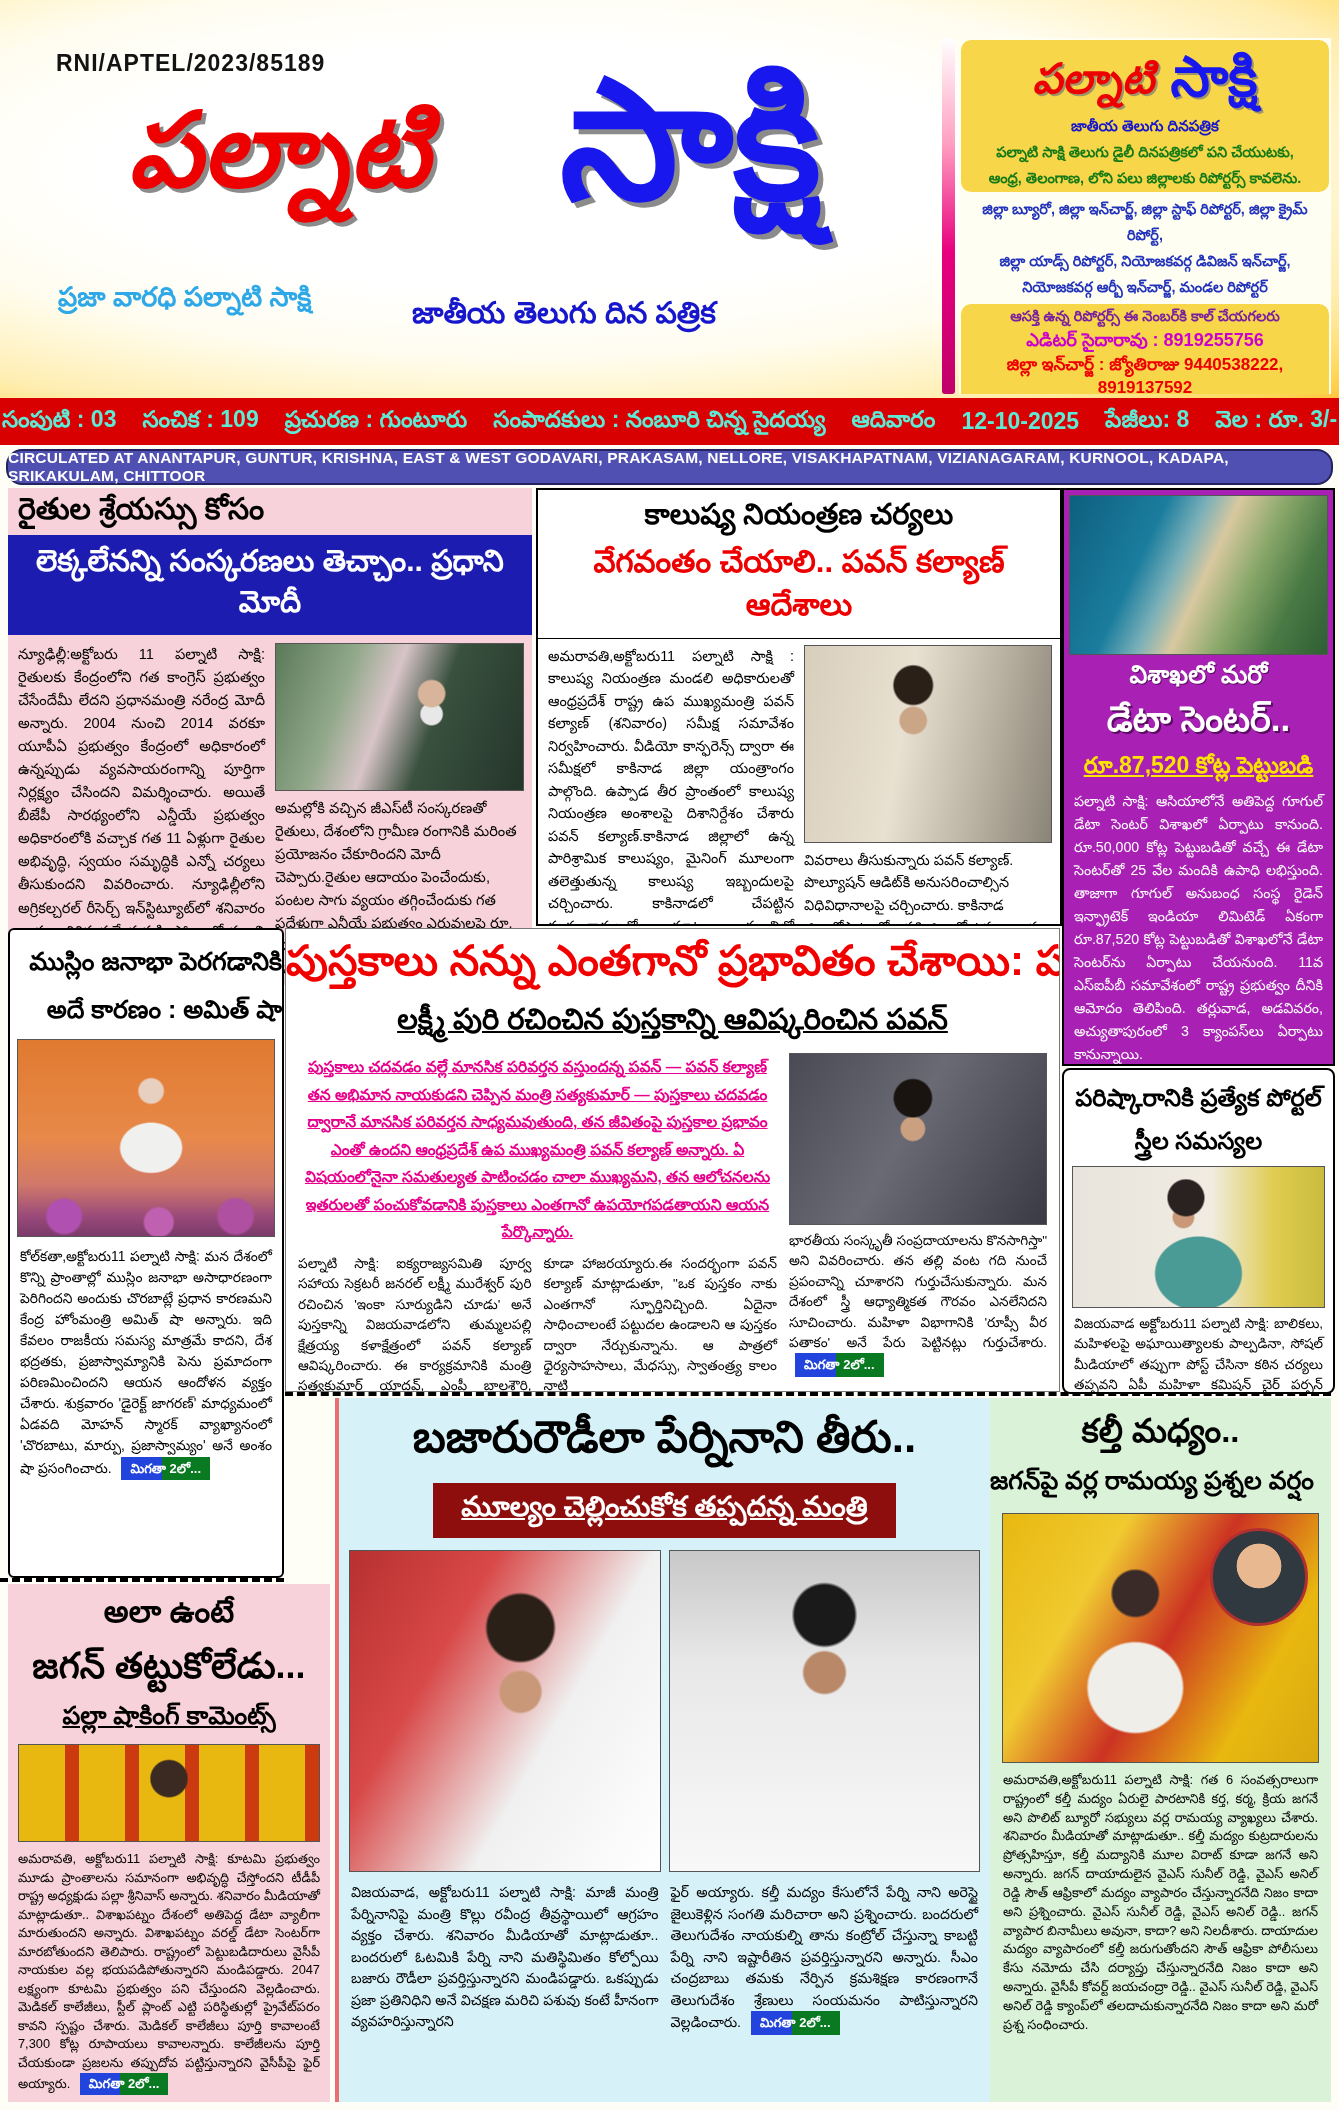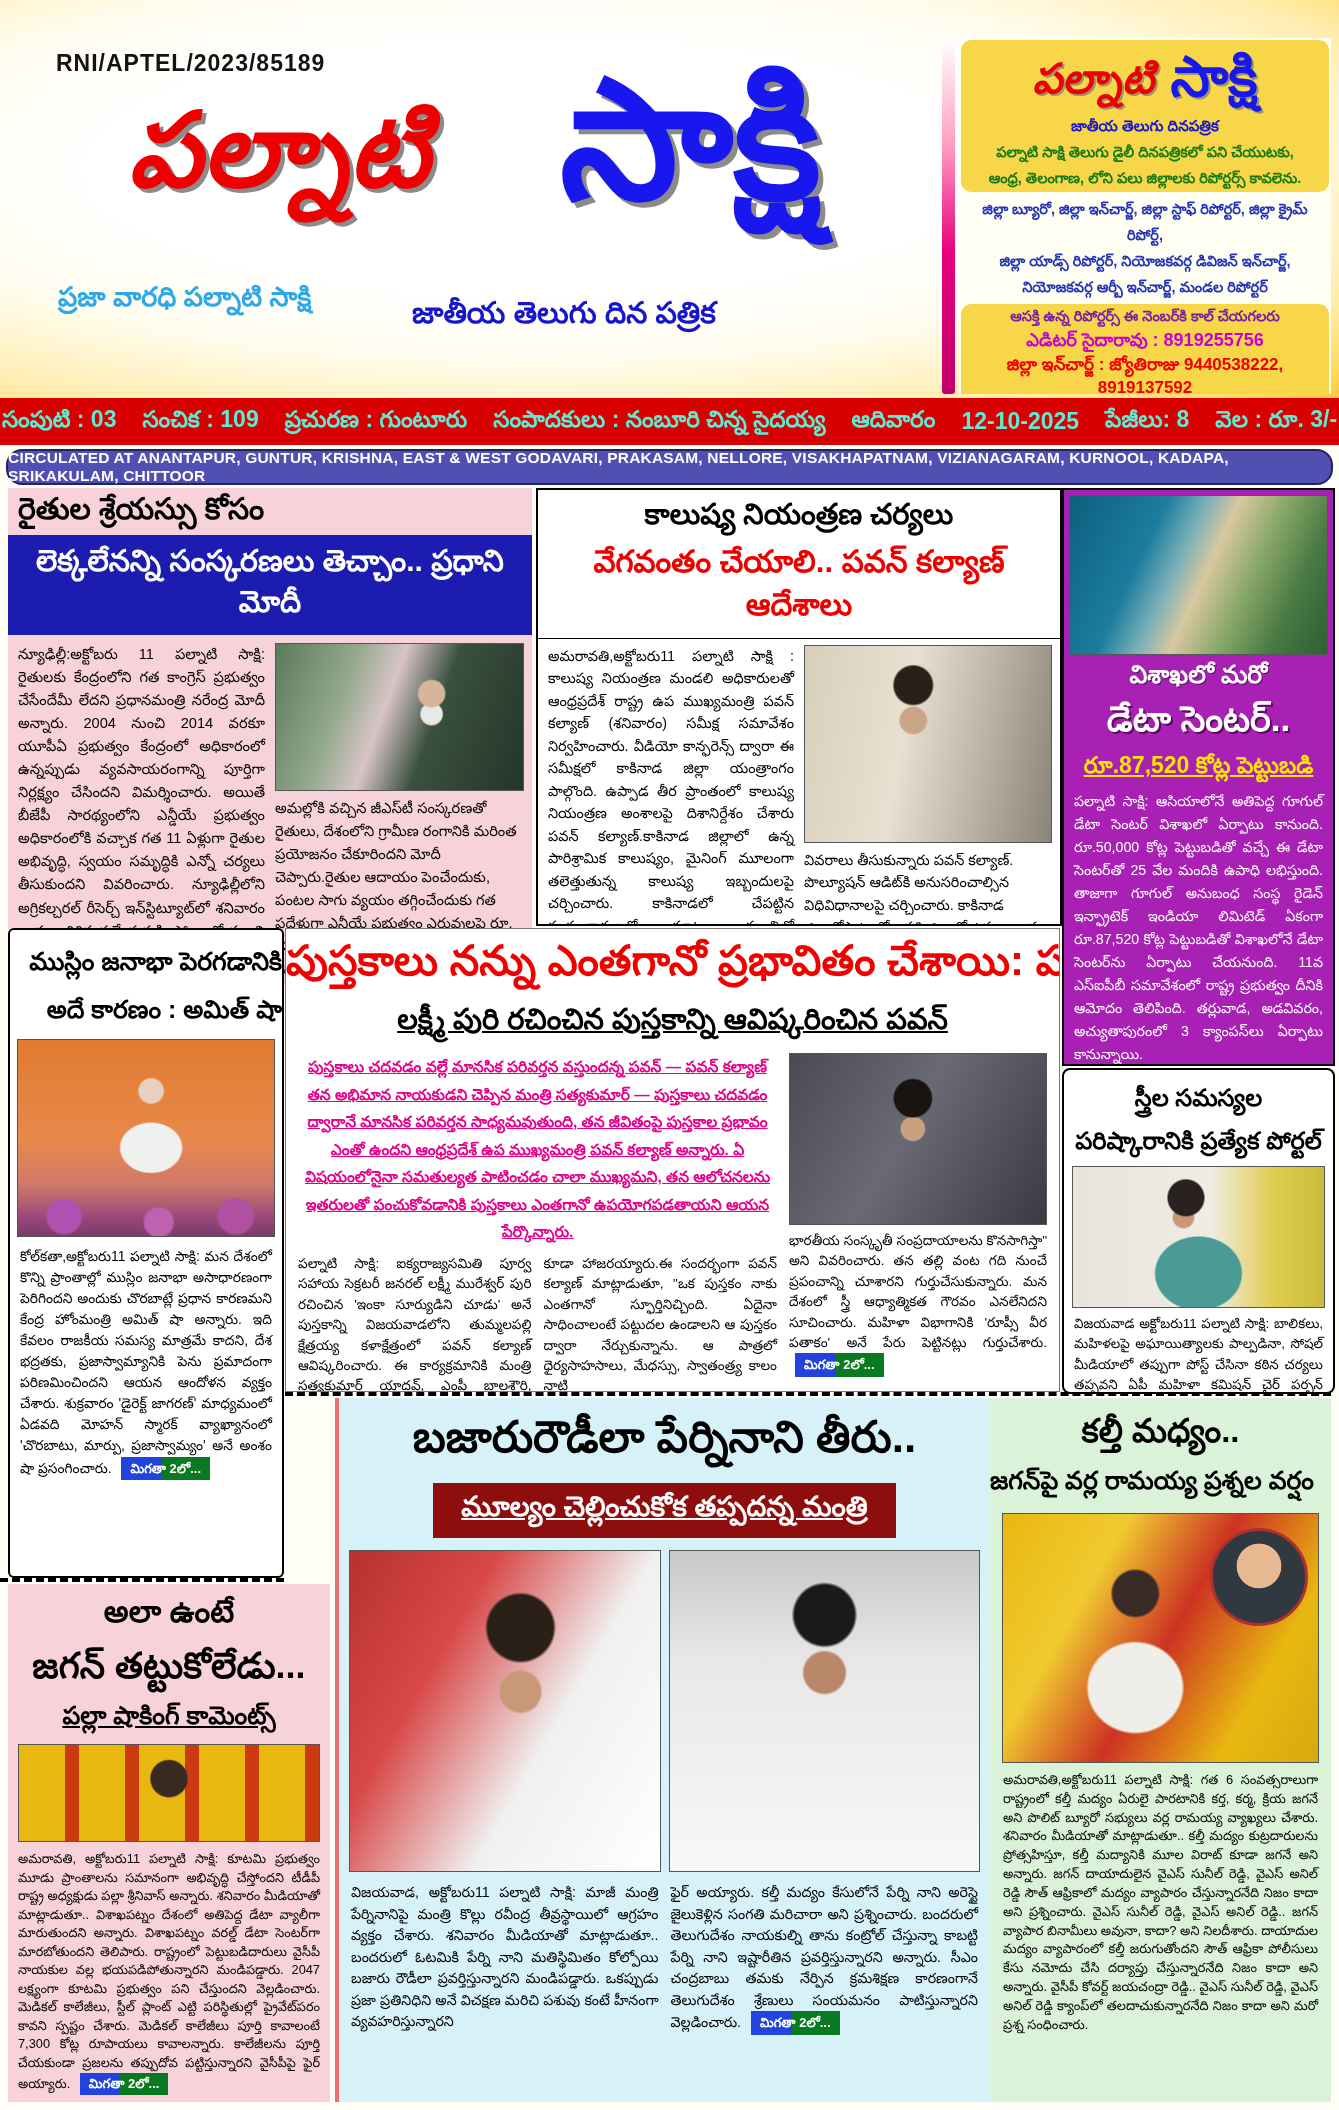--- a/index.html
+++ b/index.html
@@ -255,22 +255,22 @@
         <div class="bk-col3 jtext">
           <span>భారతీయ సంస్కృతీ సంప్రదాయాలను కొనసాగిస్తా" అని వివరించారు. తన తల్లి వంట గది నుంచే ప్రపంచాన్ని చూశారని గుర్తుచేసుకున్నారు. మన దేశంలో స్త్రీ ఆధ్యాత్మికత గౌరవం ఎనలేనిదని సూచించారు. మహిళా విభాగానికి 'రూప్సీ వీర పతాకం' అనే పేరు పెట్టినట్లు గుర్తుచేశారు.</span>
           <span class="badge">మిగతా 2లో...</span>
         </div>
       </div>
     </div>
   </div>
 
   <div class="art art-womenportal">
     <div class="wp-headline">
+      <div>పరిష్కారానికి ప్రత్యేక పోర్టల్</div>
       <div>స్త్రీల సమస్యల</div>
-      <div>పరిష్కారానికి ప్రత్యేక పోర్టల్</div>
     </div>
     <div class="photo ph-sailaja"></div>
     <div class="wp-body jtext">
       <span>విజయవాడ అక్టోబరు11 పల్నాటి సాక్షి: బాలికలు, మహిళలపై అఘాయిత్యాలకు పాల్పడినా, సోషల్ మీడియాలో తప్పుగా పోస్ట్ చేసినా కఠిన చర్యలు తప్పవని ఏపీ మహిళా కమిషన్ చైర్ పర్సన్ రాయపాటి శైలజ హెచ్చరించారు. అంతర్జాతీయ బాలికా దినోత్సవం సందర్భంగా</span>
       
     </div>
   </div>
 
   <div class="divider-a"></div>
   <div class="divider-b"></div>

